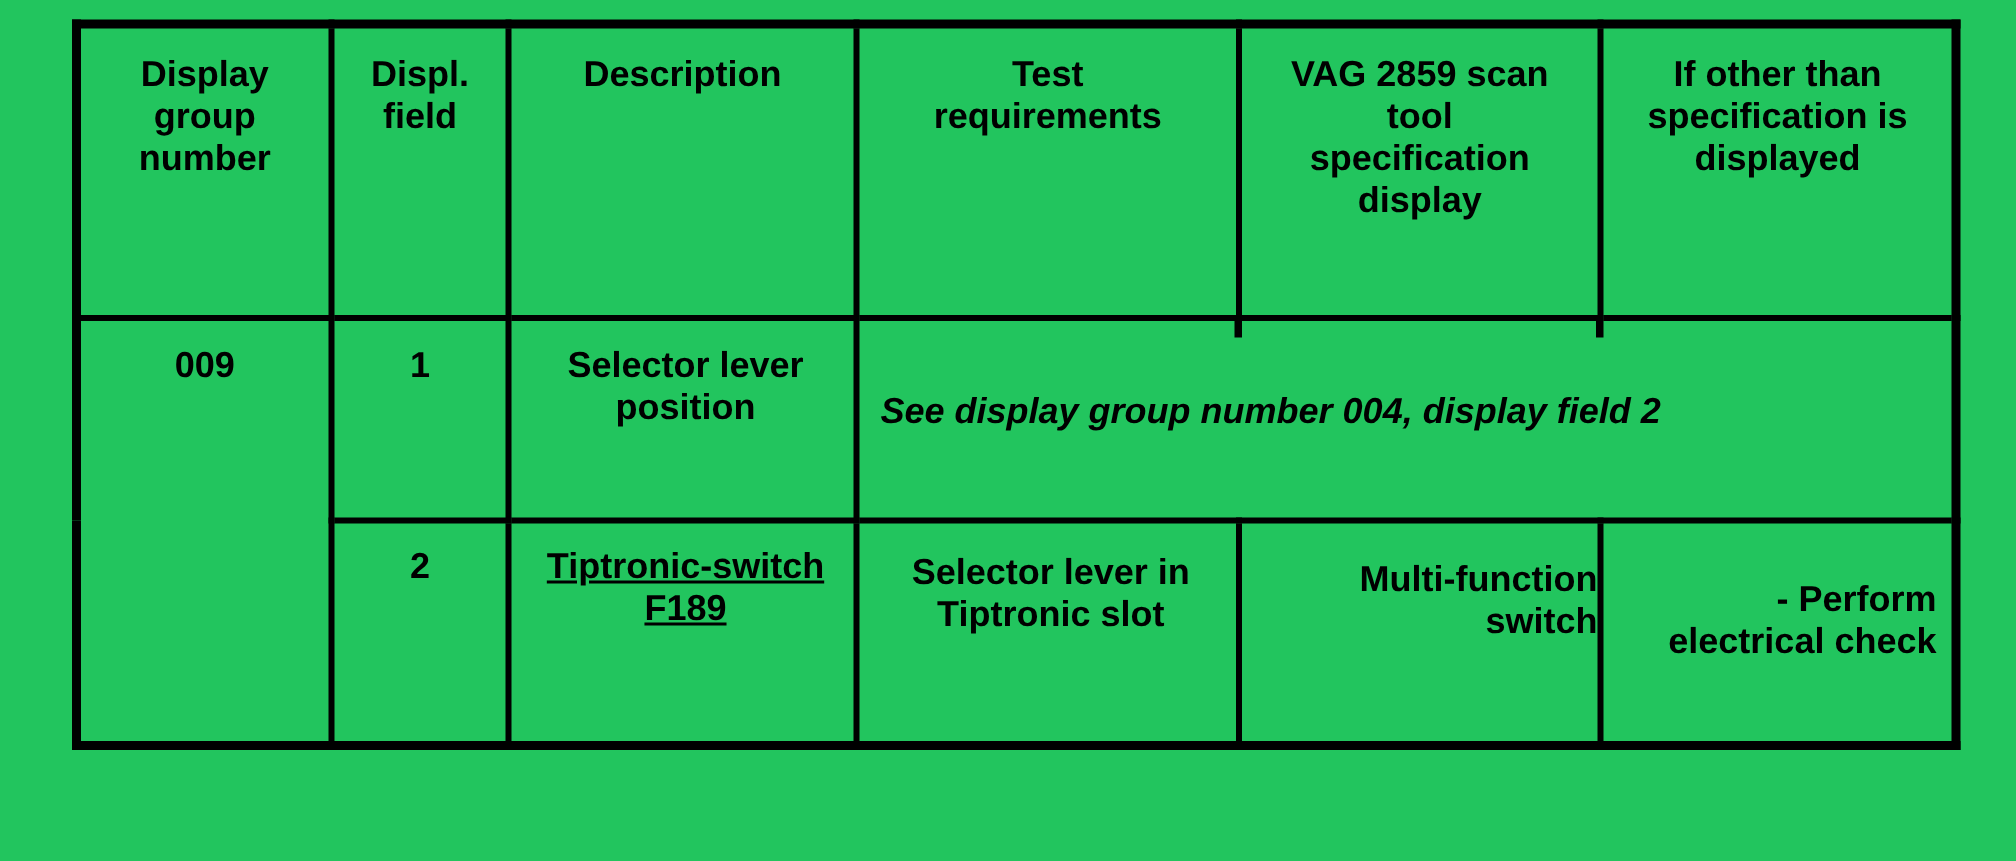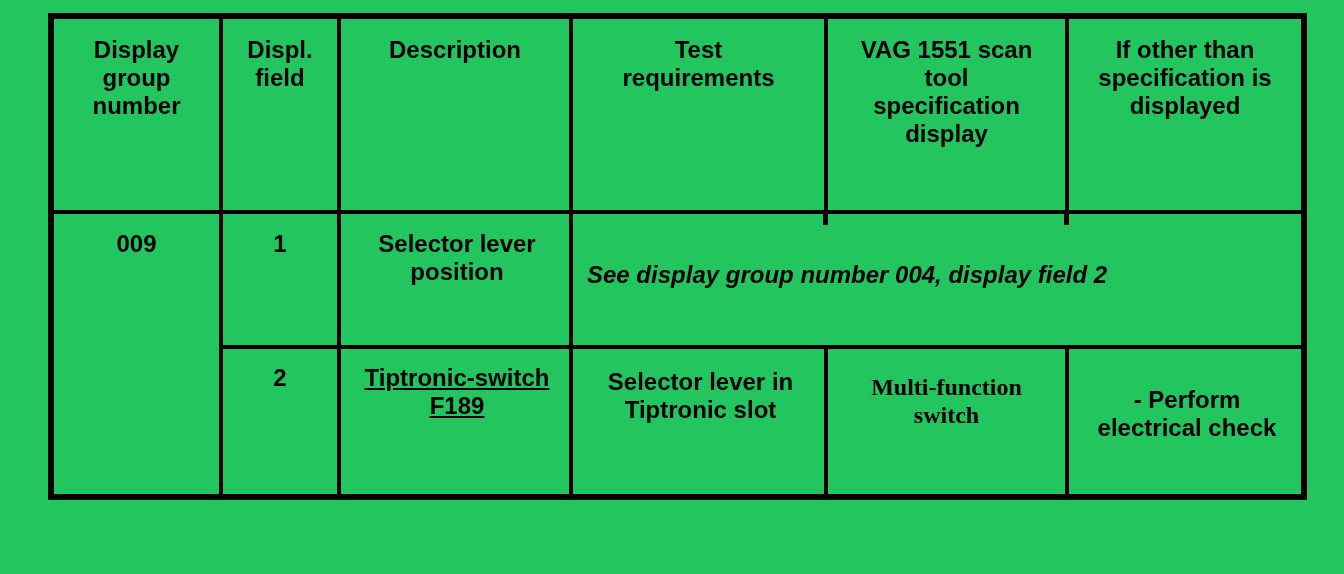--- a/index.html
+++ b/index.html
@@ -44,22 +44,22 @@
   tr.body-row-1  { height: 127px; }
   tr.body-row-2  { height: 150px; }
 
   td.cell-group    { text-align: center; padding-top: 16px; }
   td.cell-field    { text-align: center; padding-top: 16px; }
   td.cell-desc     { text-align: center;  padding: 16px 10px 0 14px; }
   td.cell-merged   { text-align: left;  padding: 19px 10px 0 14px; position: relative; font-style: italic; }
   td.cell-field-2  { padding-top: 15px; }
   td.cell-desc-2   { padding-top: 15px; text-decoration: underline; }
   td.cell-testreq  { text-align: center;  padding: 19px 10px 0 14px; }
-  td.cell-specdisp { text-align: center; padding-top: 24px; font-family: Liberation Serif, serif; }
-  td.cell-ifother  { text-align: center;  padding: 37px 10px 0 14px; }
+  td.cell-specdisp { text-align: right; padding-top: 24px; }
+  td.cell-ifother  { text-align: right;  padding: 37px 10px 0 14px; }
 
   
   .tick {
     position: absolute;
     top: 0;
     width: 5px;
     height: 11px;
     background: #000000;
   }
   .tick-1 { left: 250px; }
@@ -81,21 +81,21 @@
     <thead>
       <tr class="header-row">
         <th>Display
 group
 number</th>
         <th>Displ.
 field</th>
         <th>Description</th>
         <th>Test
 requirements</th>
-        <th>VAG 1551 scan
+        <th>VAG 2859 scan
 tool
 specification
 display</th>
         <th>If other than
 specification is
 displayed</th>
       </tr>
     </thead>
     <tbody>
       <tr class="body-row-1">

